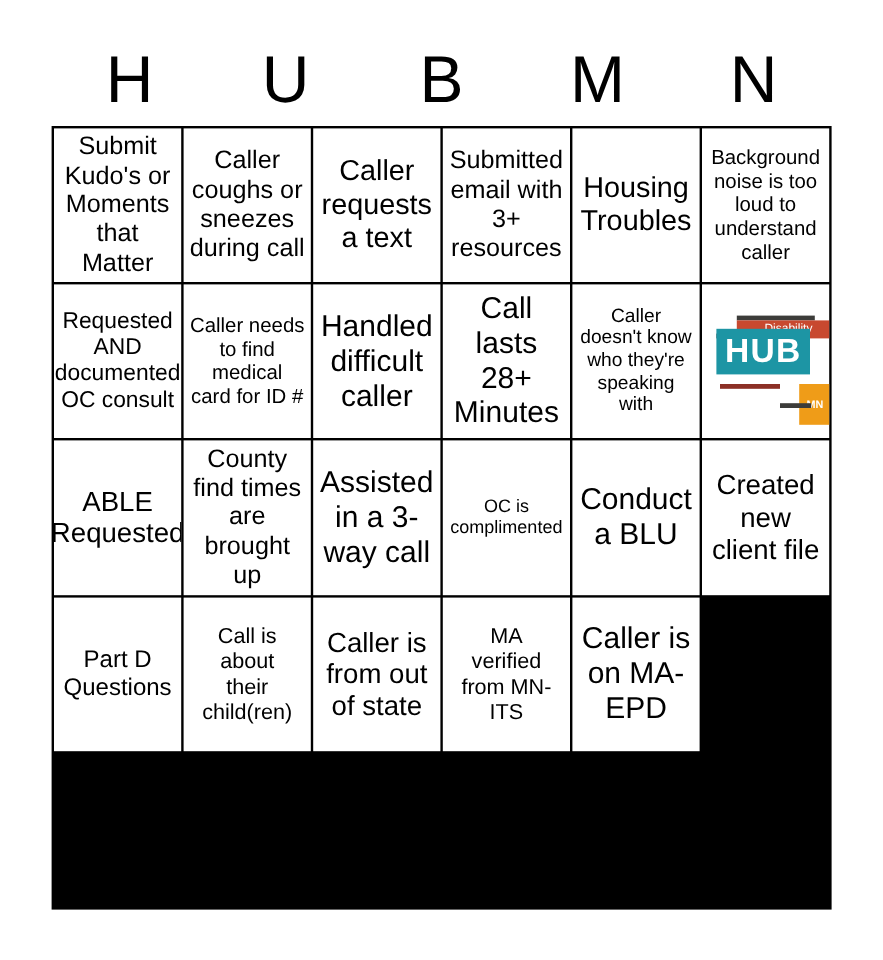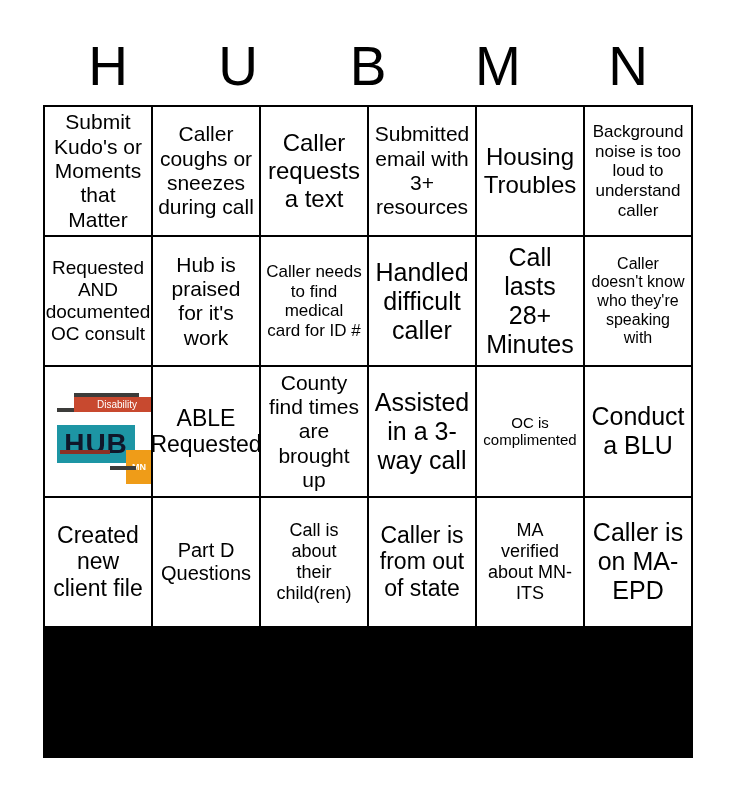--- a/index.html
+++ b/index.html
@@ -24,22 +24,22 @@
   .fs21{font-size:21px}.fs22{font-size:22px}.fs23{font-size:23px}
   .fs24{font-size:24px}.fs25{font-size:25px}
 
   
   .logo{position:relative;width:82px;height:77px;}
   .logo div{position:absolute;box-sizing:border-box;}
   .logo .shadow-top{left:17px;top:0;width:65px;height:4px;background:#3c3c3a;}
   .logo .disability{left:17px;top:4px;width:86px;height:15px;background:#c8492f;
     color:#fff;font-weight:normal;font-size:10px;display:flex;align-items:center;justify-content:center;}
   .logo .teal-shadow{left:0;top:15px;width:17px;height:4px;background:#3c3c3a;}
-  .logo .hub{left:0;top:32px;width:78px;height:38px;background:#1d95a4;
-    color:#0f172a;font-weight:bold;font-size:28px;letter-spacing:1px;
+  .logo .hub{left:0;top:11px;width:78px;height:38px;background:#1d95a4;
+    color:#ffffff;font-weight:bold;font-size:28px;letter-spacing:1px;
     display:flex;align-items:center;justify-content:center;}
   .logo .maroon{left:3px;top:57px;width:50px;height:4px;background:#8c3026;}
   .logo .mn{left:53px;top:57px;width:26px;height:34px;background:#ef9c18;
     color:#fff;font-weight:bold;font-size:9px;display:flex;align-items:center;justify-content:center;margin-left:16px;}
   .logo .shadow-bottom{left:53px;top:73px;width:26px;height:4px;background:#3c3c3a;}
 </style>
 </head>
 <body>
 
 <div class="header-row">
@@ -85,26 +85,20 @@
 noise is too
 loud to
 understand
 caller</span>
     </div>
   <div class="cell">
       <span class="cell-text fs19">Requested
 AND
 documented
 OC consult</span>
-    </div>
-  <div class="cell">
-      <span class="cell-text fs21">Hub is
-praised
-for it's
-work</span>
     </div>
   <div class="cell">
       <span class="cell-text fs17">Caller needs
 to find
 medical
 card for ID #</span>
     </div>
   <div class="cell">
       <span class="cell-text fs25">Handled
 difficult
@@ -175,21 +169,21 @@
 child(ren)</span>
     </div>
   <div class="cell">
       <span class="cell-text fs23">Caller is
 from out
 of state</span>
     </div>
   <div class="cell">
       <span class="cell-text fs18">MA
 verified
-about MN-
+from MN-
 ITS</span>
     </div>
   <div class="cell">
       <span class="cell-text fs25">Caller is
 on MA-
 EPD</span>
     </div>
 </div>
 
 </body></html>

